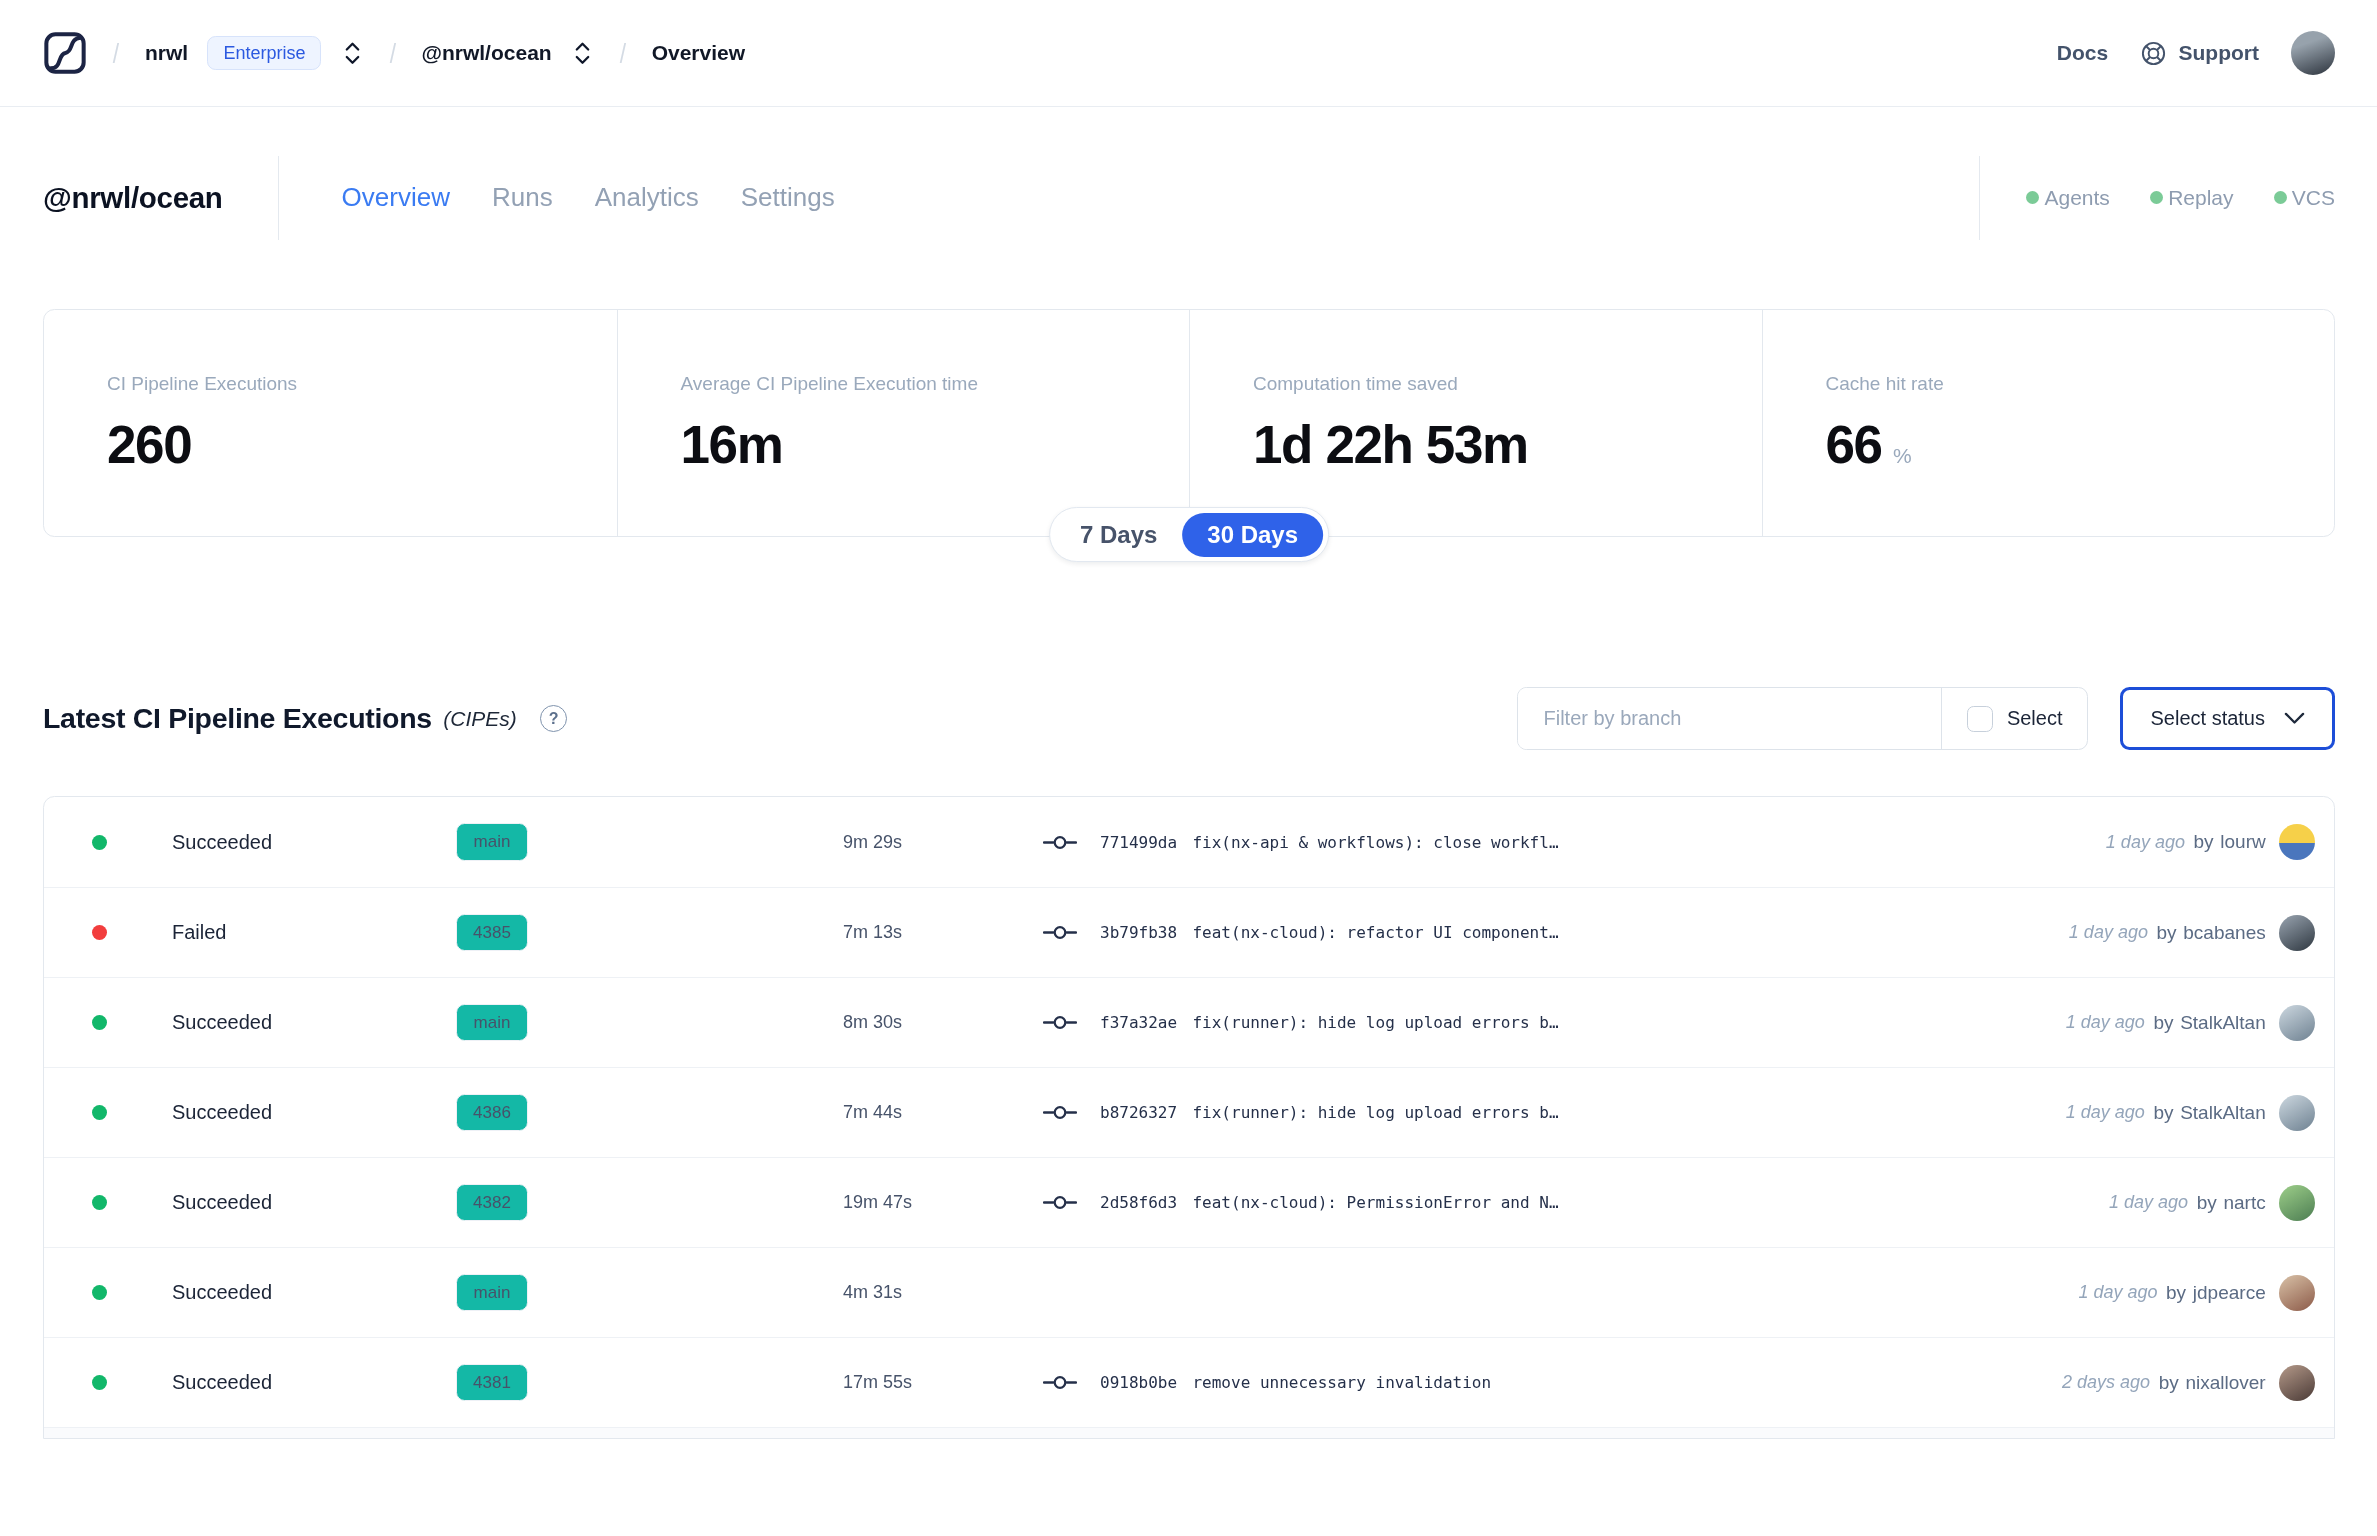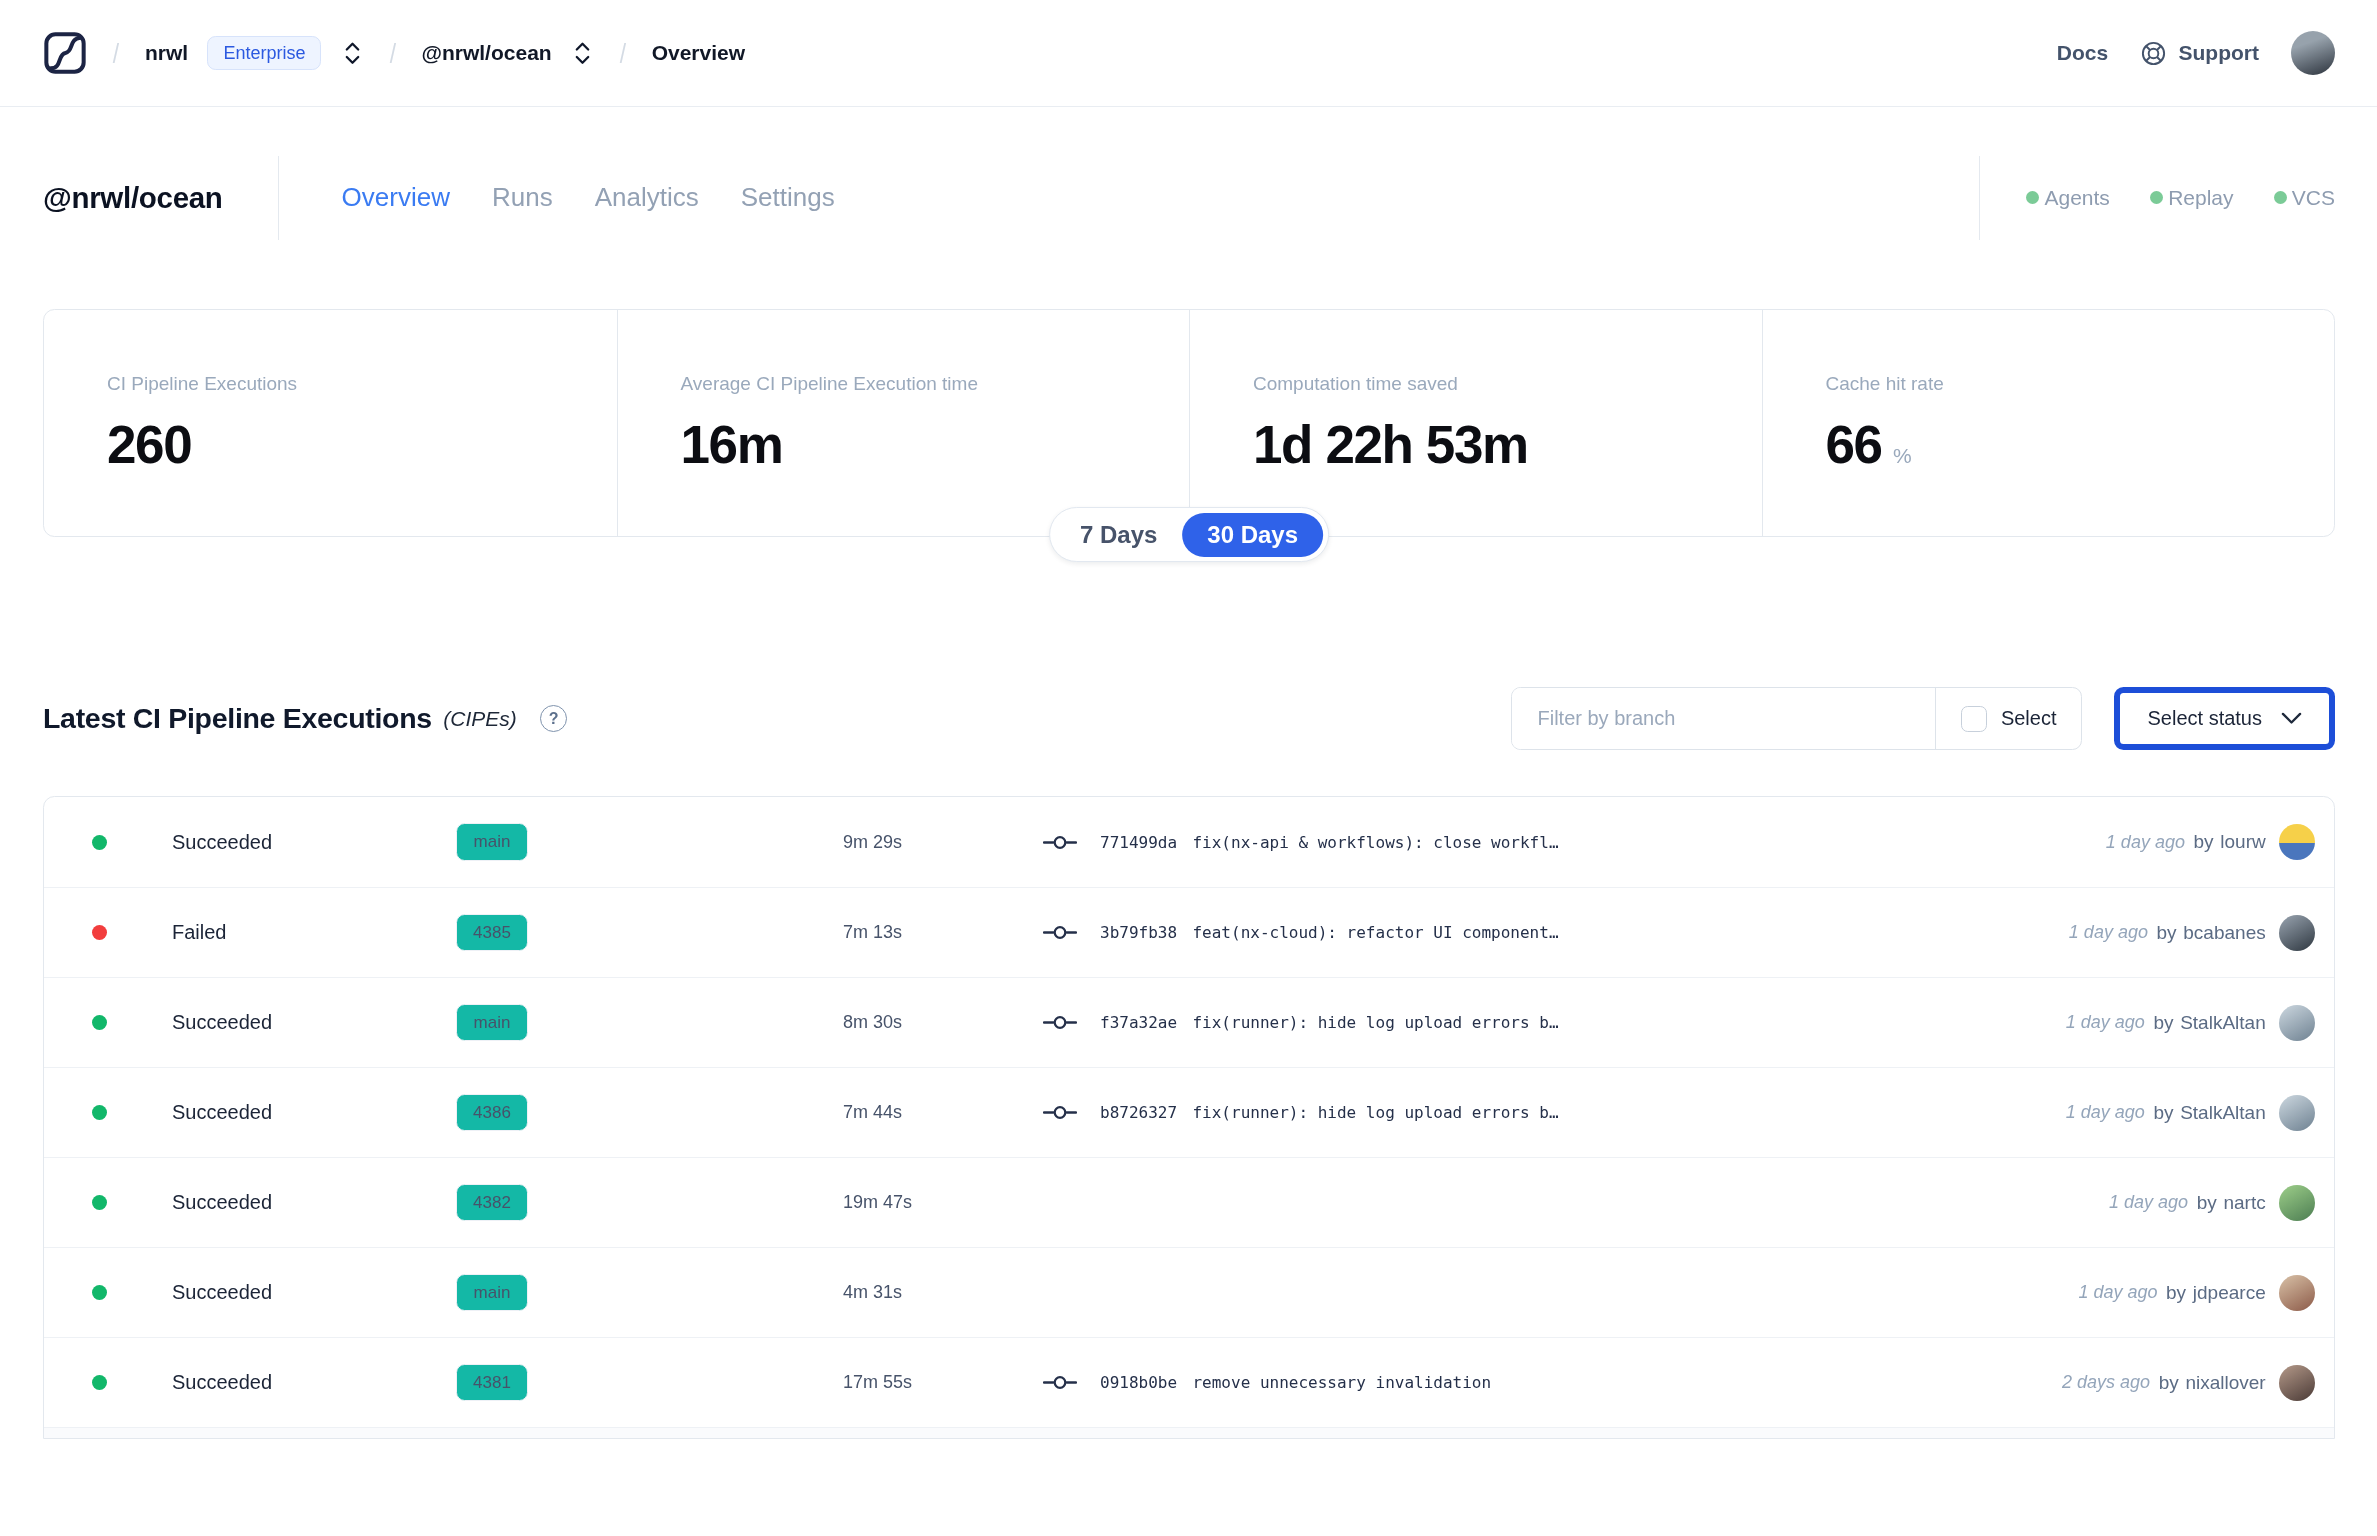--- a/index.html
+++ b/index.html
@@ -72,21 +72,21 @@
     background:none; cursor:pointer; margin-left:23px; font-family:inherit;
   }
   .cipes-controls { margin-left:auto; display:flex; align-items:center; }
   .filter-group { display:flex; align-items:stretch; height:63px; border:1px solid #dde3ea; border-radius:9.5px; overflow:hidden; width:571px; background:#fff; }
   .filter-input { border:none; outline:none; flex:1; font-family:inherit; font-size:20px; color:#1b2437; padding:0 25px; }
   .filter-input::placeholder { color:#9aa8bb; }
   .exact-seg { border-left:1px solid #dde3ea; display:flex; align-items:center; gap:14.3px; padding:0 25px; }
   .checkbox { width:26px; height:26px; border:1.5px solid #c7d0db; border-radius:6.7px; background:#fff; cursor:pointer; }
   .exact-label { font-size:20px; color:#1b2437; }
   .status-select {
-    margin-left:32px; height:63px; border:6px solid #1d4ed8; border-radius:9.5px; background:#fff;
+    margin-left:32px; height:63px; border:3px solid #1d4ed8; border-radius:9.5px; background:#fff;
     display:flex; align-items:center; gap:19px; padding:0 27px; font-family:inherit;
     font-size:20px; font-weight:500; color:#1b2437; cursor:pointer;
   }
 
   
   .cipe-table { margin:46px 43px 0; border:1px solid #e3e8ee; border-radius:11.4px 11.4px 0 0; background:#fff; overflow:hidden; }
   .row { display:flex; align-items:center; height:90px; cursor:pointer; }
   .row + .row, .row-stub { border-top:1px solid #eef1f5; }
   .col-status { margin-left:48px; width:364px; display:flex; align-items:center; gap:22px; }
   .status-dot { width:15px; height:15px; border-radius:50%; flex:none; }
@@ -363,20 +363,31 @@
 
   <div class="row">
     <div class="col-status">
       <span class="status-dot" style="background: rgb(18, 183, 106);"></span>
       <span class="status-label">Succeeded</span>
     </div>
     <div class="col-branch">
       <span class="branch-badge">4382</span>
     </div>
     <div class="col-duration">19m 47s</div>
+    <div class="col-commit">
+      <span>
+        <svg width="34" height="19" viewBox="0 0 36 20" fill="none">
+          <path d="M1 10 L11 10" stroke="#25304a" stroke-width="2.4" stroke-linecap="round"></path>
+          <circle cx="18" cy="10" r="5.6" stroke="#25304a" stroke-width="2.4"></circle>
+          <path d="M25 10 L35 10" stroke="#25304a" stroke-width="2.4" stroke-linecap="round"></path>
+        </svg>
+      </span>
+      <span class="commit-text commit-hash">2d58f6d3</span>
+      <span class="commit-text">feat(nx-cloud): PermissionError and N…</span>
+    </div>
     <div class="col-meta">
       <span class="time-ago">1 day ago</span>
       <span class="by-label">by</span>
       <span class="author">nartc</span>
       <span class="avatar row-avatar" style="background: linear-gradient(150deg, rgb(158, 207, 138), rgb(76, 125, 82));"></span>
     </div>
   </div>
 
   <div class="row">
     <div class="col-status">

